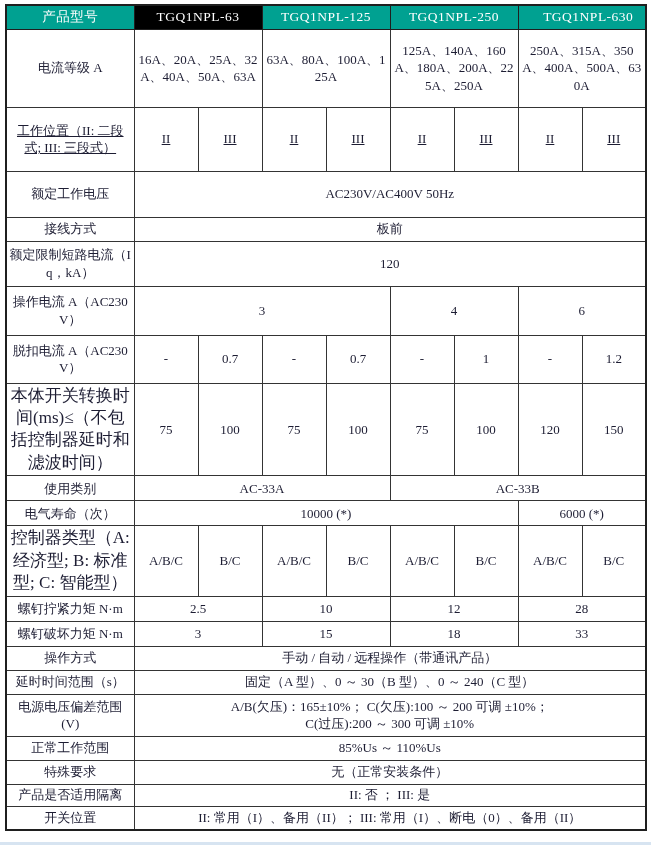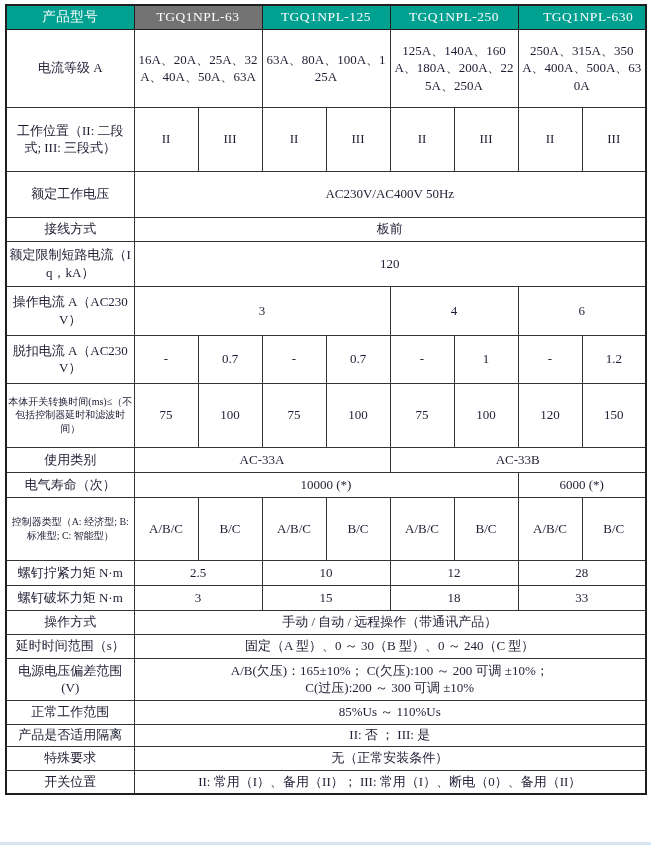--- a/index.html
+++ b/index.html
@@ -35,22 +35,22 @@
     color:#ffffff;
     font-weight:normal;
     font-size:13.5px;
     letter-spacing:.5px;
     border:1px solid #1f1f1f;
   }
   td.lbl{
     padding:1px 2px;
   }
   td.small{
-    font-size:10px;
-    padding:8px 1px;
+    font-size:17px;
+    padding:1px 1px;
   }
   .two-line div{display:block;}
   .bottom-strip{
     position:absolute;
     left:0; bottom:0;
     width:651px; height:3px;
   }
 </style>
 </head>
 <body>
@@ -64,35 +64,35 @@
       <col class="c-sub">
     <col class="c-sub">
       <col class="c-sub">
       <col class="c-sub">
       <col class="c-sub">
   </colgroup>
 
   <tbody>
       <tr style="height:24px;">
     <th class="corner-header" style="background: rgb(0, 161, 145); color: rgb(255, 255, 255); margin-left: 44px;">产品型号</th>
-    <th class="model-header" colspan="2" style="background: #737373; color: rgb(255, 255, 255);">TGQ1NPL-63</th>
+    <th class="model-header" colspan="2" style="background: #000000; color: rgb(255, 255, 255);">TGQ1NPL-63</th>
     <th class="model-header" colspan="2" style="background: rgb(0, 161, 145); color: rgb(255, 255, 255);">TGQ1NPL-125</th>
     <th class="model-header" colspan="2" style="background: rgb(0, 161, 145); color: rgb(255, 255, 255);">TGQ1NPL-250</th>
     <th class="model-header" colspan="2" style="background: rgb(0, 161, 145); color: rgb(255, 255, 255); padding-left: 16px;">TGQ1NPL-630</th>
   </tr>
 
   <tr style="height:78px;">
     <td class="lbl">电流等级 A</td>
     <td colspan="2">16A、20A、25A、32A、40A、50A、63A</td>
     <td colspan="2">63A、80A、100A、125A</td>
     <td colspan="2">125A、140A、160A、180A、200A、225A、250A</td>
     <td colspan="2">250A、315A、350A、400A、500A、630A</td>
   </tr>
 
-  <tr style="height:64px;">
+  <tr style="height:64px;text-decoration:underline;">
     <td class="lbl">工作位置（II: 二段式; III: 三段式）</td>
     <td>II</td>
     <td>III</td>
     <td>II</td>
     <td>III</td>
     <td>II</td>
     <td>III</td>
     <td>II</td>
     <td>III</td>
   </tr>
@@ -201,30 +201,30 @@
       <div>A/B(欠压)：165±10%； C(欠压):100 ～ 200 可调 ±10%；</div>
       <div>C(过压):200 ～ 300 可调 ±10%</div>
     </td>
   </tr>
 
   <tr style="height:24px;">
     <td class="lbl">正常工作范围</td>
     <td colspan="8">85%Us ～ 110%Us</td>
   </tr>
 
+  <tr style="height:24px;">
+    <td class="lbl">特殊要求</td>
+    <td colspan="8">无（正常安装条件）</td>
+  </tr>
+
   <tr style="height:22px;">
     <td class="lbl">产品是否适用隔离</td>
     <td colspan="8">II: 否 ； III: 是</td>
   </tr>
 
   <tr style="height:24px;">
-    <td class="lbl">特殊要求</td>
-    <td colspan="8">无（正常安装条件）</td>
-  </tr>
-
-  <tr style="height:24px;">
     <td class="lbl">开关位置</td>
     <td colspan="8">II: 常用（I）、备用（II）； III: 常用（I）、断电（0）、备用（II）</td>
   </tr>
 </tbody>
   </table>
 
 <div class="bottom-strip" style="background: rgb(215, 228, 241);"></div>
 
 </body></html>

